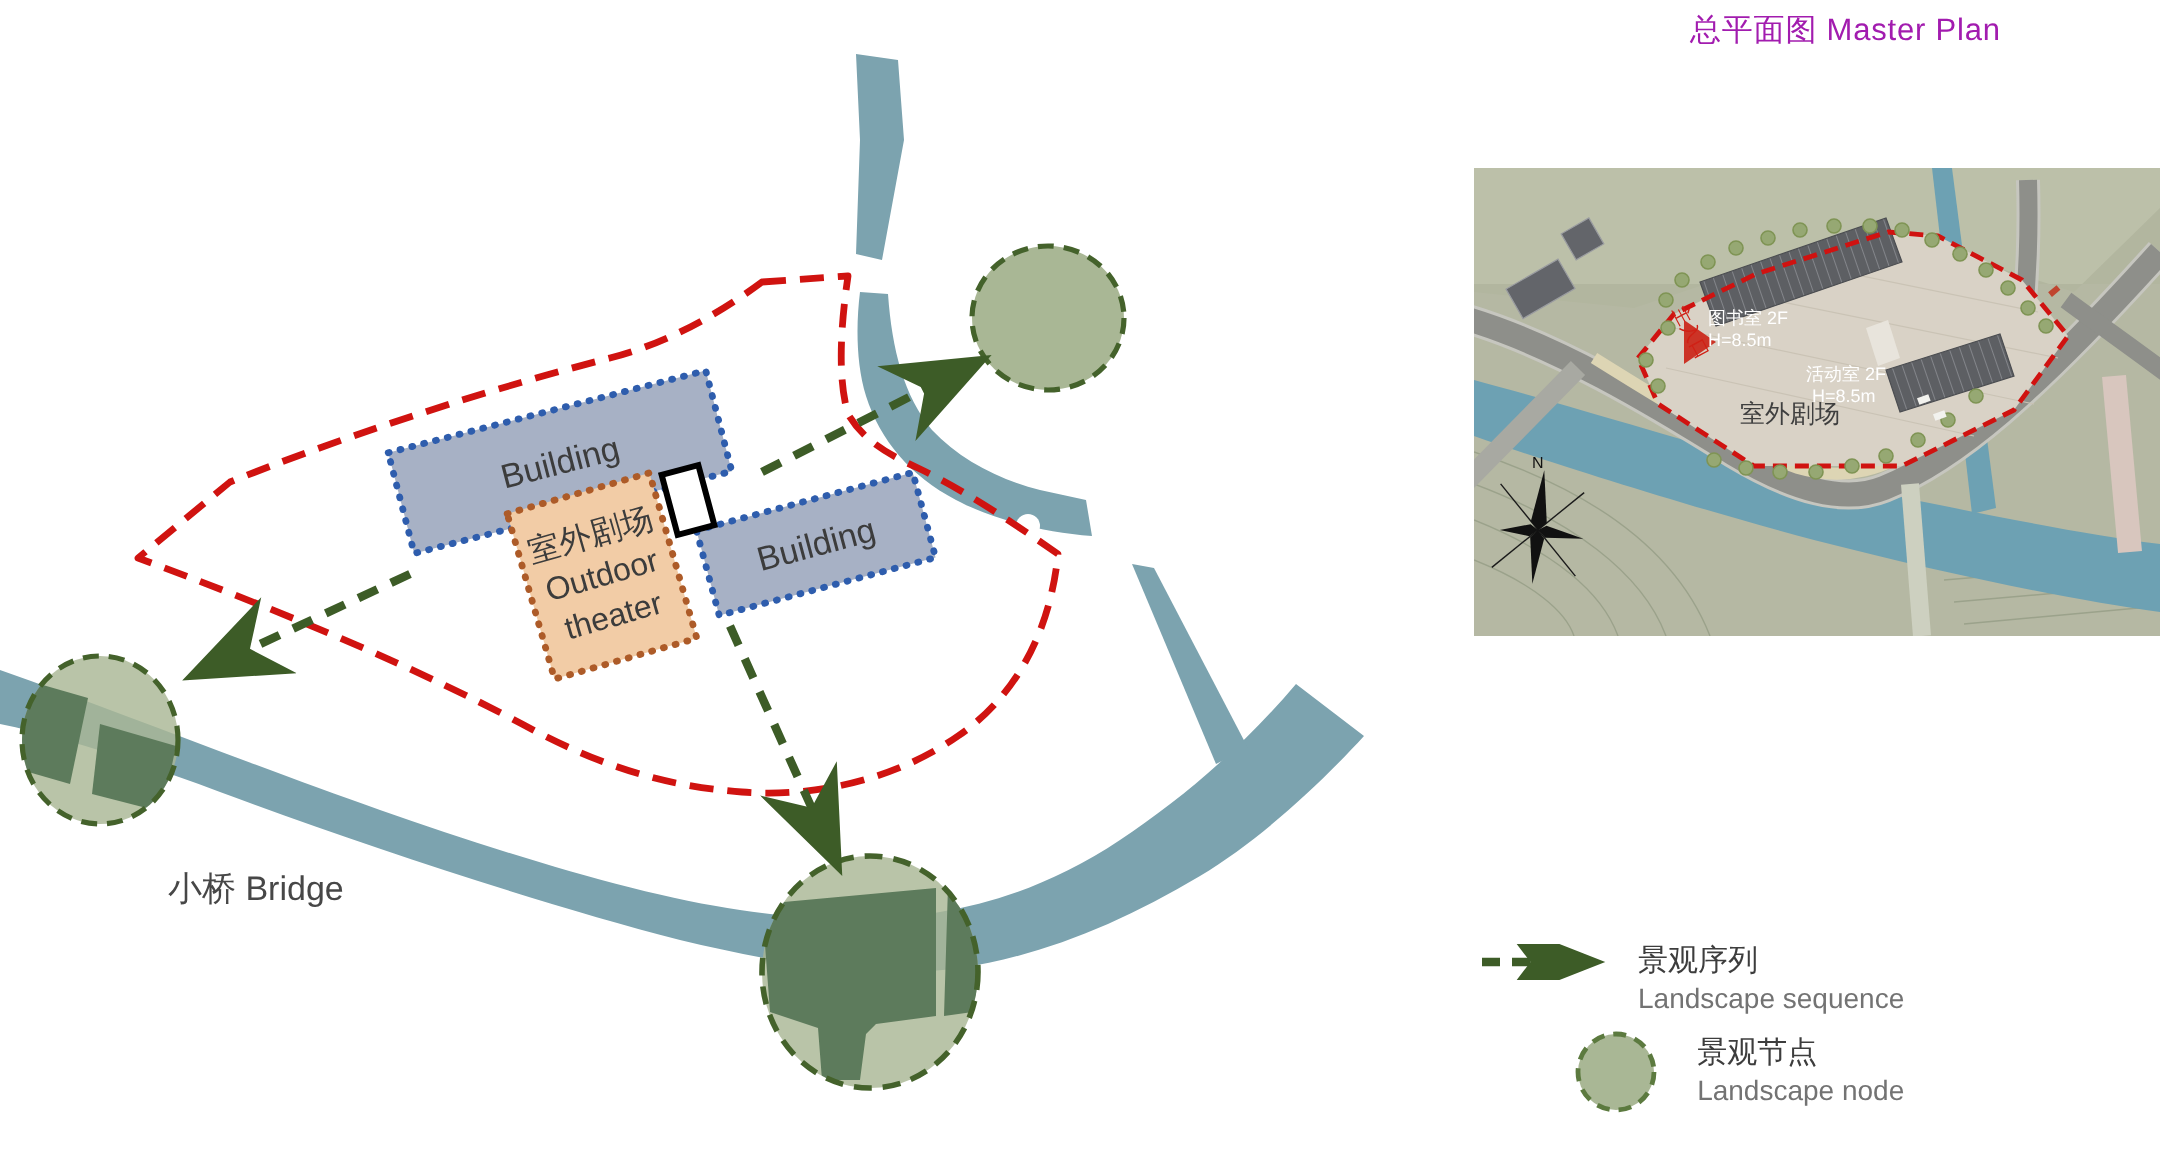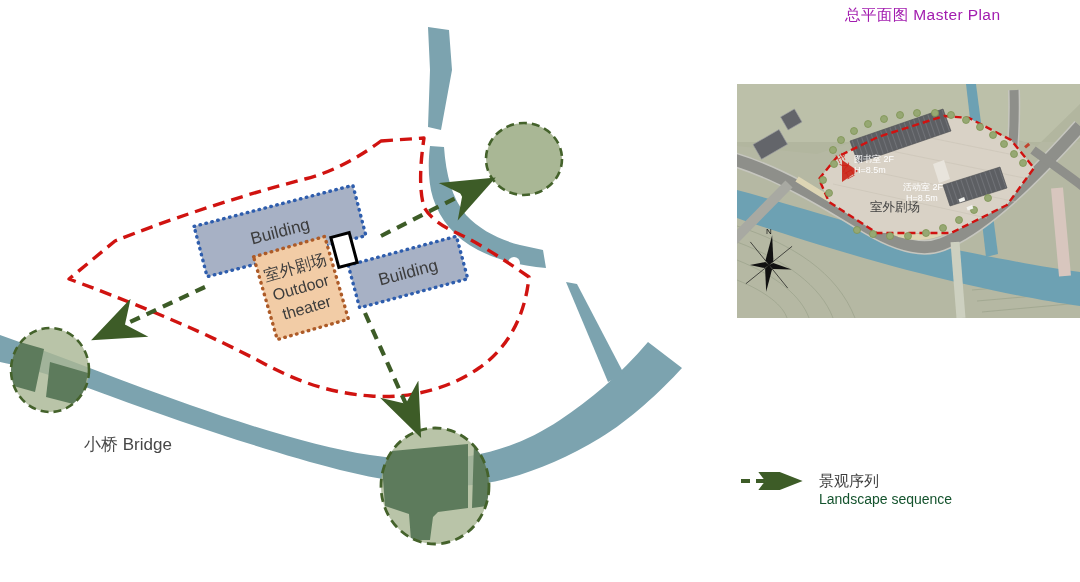--- a/index.html
+++ b/index.html
@@ -4,21 +4,21 @@
 <style>
   html,body{margin:0;padding:0;background:#ffffff;}
   body{width:1080px;height:582px;position:relative;overflow:hidden;
        font-family:"Liberation Sans","DejaVu Sans",sans-serif;color:#3d3d3d;}
   .abs{position:absolute;}
   #plan-title{left:845px;top:5px;font-size:15.5px;letter-spacing:.4px;color:#a21caf;}
   #legend{left:737px;top:472px;display:flex;flex-direction:column;gap:6px;align-items:flex-end;}
   .legend-row{display:flex;align-items:flex-start;}
   .legend-swatch{width:82px;display:flex;justify-content:flex-start;align-items:center;}
   .legend-text .zh{font-size:15px;color:#3d3d3d;line-height:18px;}
-  .legend-text .en{font-size:14px;color:#14532d;line-height:18px;}
+  .legend-text .en{font-size:14px;color:#737373;line-height:18px;}
   svg text{font-family:"Liberation Sans","DejaVu Sans",sans-serif;}
 </style>
 </head>
 <body>
 
 <svg class="abs" style="left:0;top:0" width="730" height="582" viewBox="0 0 730 582">
   <defs>
     <marker id="ah" viewBox="0 0 14 11" refX="12" refY="5.5" markerWidth="13" markerHeight="10" orient="auto">
       <path d="M0,0 L14,5.5 L0,11 L4.2,5.5 Z" fill="#3d5c27"></path>
     </marker>
@@ -225,13 +225,24 @@
           </marker>
         </defs>
         <path d="M4,9 L58,9" stroke="#3d5c27" stroke-width="4.2" stroke-dasharray="9 6" fill="none" marker-end="url(#lah)"></path>
       </svg>
     </div>
     <div class="legend-text">
       <div class="zh">景观序列</div>
       <div class="en">Landscape sequence</div>
     </div>
   </div>
+  <div class="legend-row">
+    <div class="legend-swatch">
+      <svg width="74" height="44" viewBox="0 0 74 44">
+        <circle cx="41" cy="22" r="19" fill="#a9b795" stroke="#5c7a3f" stroke-width="2.4" stroke-dasharray="6.5 4.5"></circle>
+      </svg>
+    </div>
+    <div class="legend-text" style="margin-top:4px">
+      <div class="zh">景观节点</div>
+      <div class="en">Landscape node</div>
+    </div>
+  </div>
 </div>
 
 </body></html>

